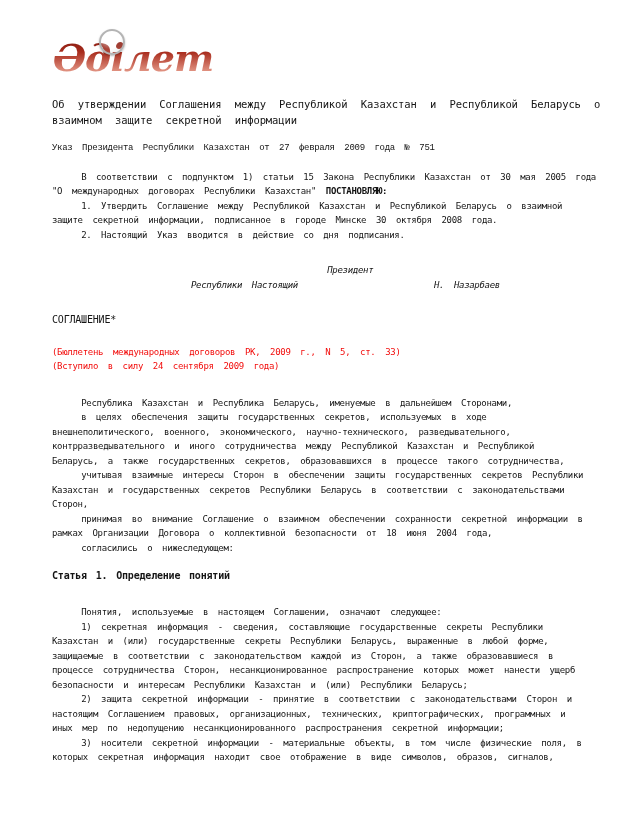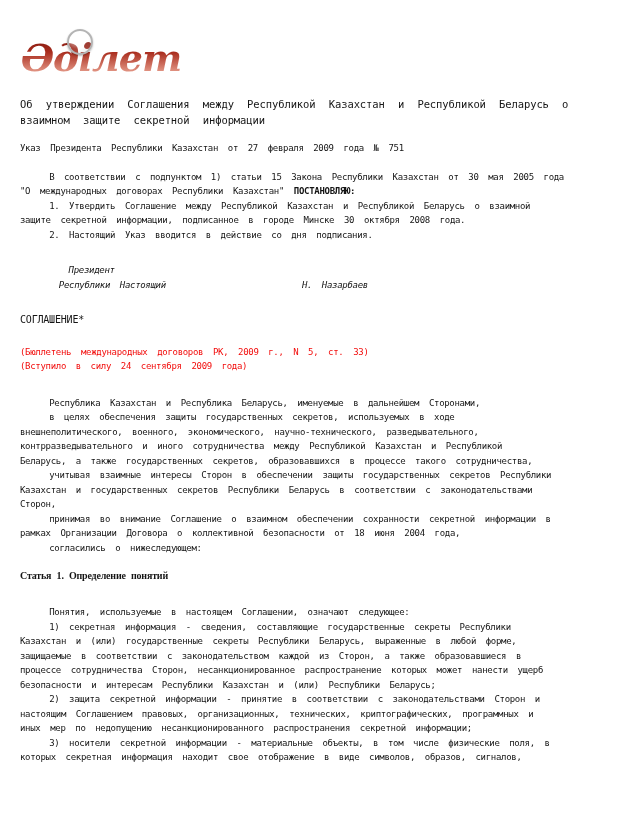--- a/index.html
+++ b/index.html
@@ -9,20 +9,21 @@
   }
   body {
     width: 640px;
     height: 828px;
     overflow: hidden;
     font-family: "DejaVu Sans Mono", monospace;
     color: #151515;
   }
   .page {
     padding: 34px 40px 0 20px;
+    margin-left: 32px;
   }
 
   
   .logo {
     position: relative;
     width: 170px;
     height: 48px;
     margin-left: 1px;
   }
   .logo-text {
@@ -67,23 +68,23 @@
   .b  { font-weight: bold; }
 
   .blk-title {
     margin-top: 14px;
     font-size: 10.5px;
     font-weight: normal;
     letter-spacing: -0.1px;
     word-spacing: 7px;
     line-height: 16px;
   }
-  .blk-decree-meta   { margin-top: 13px; }
+  .blk-decree-meta   { margin-top: 13px; font-family: Liberation Mono, monospace; }
   .blk-decree-body   { margin-top: 14px; }
-  .blk-signature     { margin-top: 21px; font-style: italic; }
+  .blk-signature     { margin-top: 21px; font-style: italic; text-align: center; }
   .blk-agreement-heading {
     margin-top: 20px;
     font-weight: normal;
     font-size: 10px;
     letter-spacing: -0.2px;
     word-spacing: 6px;
     line-height: 15.5px;
   }
   .blk-bulletin-note {
     margin-top: 17px;
@@ -91,21 +92,20 @@
     text-align: left;
   }
   .blk-preamble      { margin-top: 22px; }
   .blk-article-1-heading {
     margin-top: 13px;
     font-weight: bold;
     font-size: 10px;
     letter-spacing: -0.2px;
     word-spacing: 3px;
     line-height: 15px;
-    font-family: Liberation Serif, serif;
   }
   .blk-article-1-body { margin-top: 22px; }
 </style>
 </head>
 <body>
 
 <div class="page">
 
   <div class="logo">
     <span class="logo-text"><span>Әд</span><span>і</span><span>лет</span></span>

